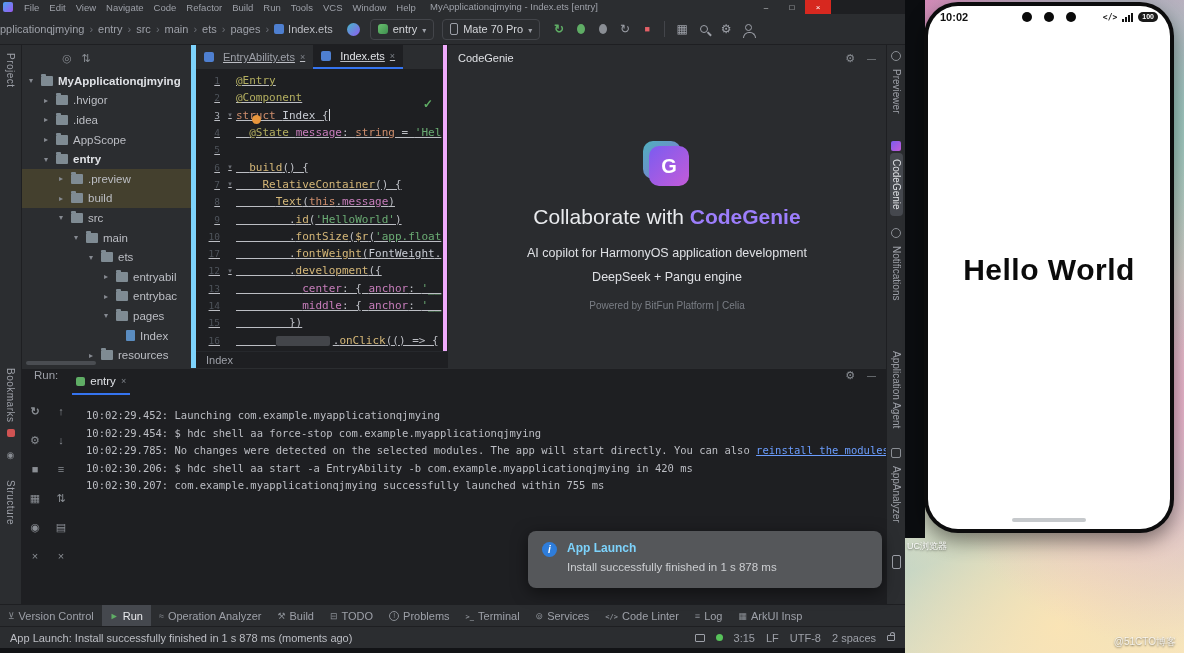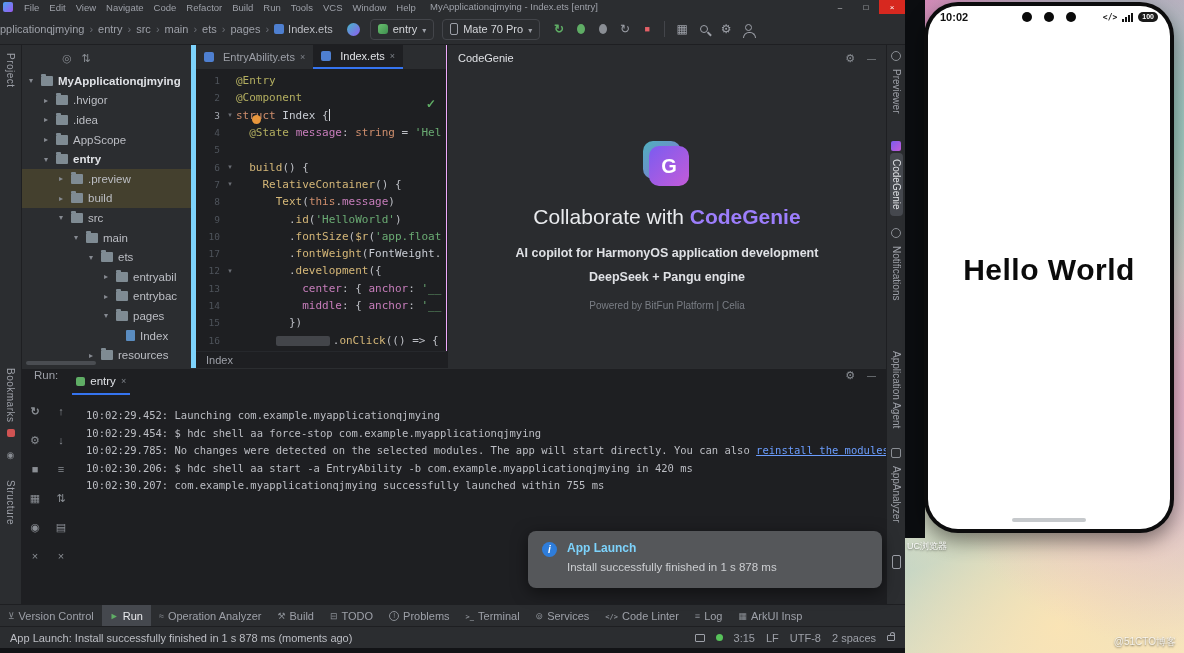--- a/index.html
+++ b/index.html
@@ -2,21 +2,21 @@
 <html><head>
 <meta charset="utf-8">
 <style>
   * { margin:0; padding:0; box-sizing:border-box; }
   html,body { width:1184px; height:653px; overflow:hidden; background:#1e1f22;
     font-family:"Liberation Sans", sans-serif; color:#bcbec4; }
   #stage { position:relative; width:1184px; height:653px; }
   .abs { position:absolute; }
 
   
-  #titlebar { left:0; top:0; width:905px; height:14px; background:#2b2d30;
+  #titlebar { left:0; top:0; width:831px; height:14px; background:#2b2d30;
     display:flex; align-items:center; font-size:9.5px; color:#9da0a8; z-index:5; }
   .applogo { width:10px; height:10px; margin:0 6px 0 3px; border-radius:2px;
     background:linear-gradient(135deg,#4aa3f0,#9b59f0); flex:none; }
   .menu-item { padding:0 5px; cursor:default; }
   #win-title { position:absolute; left:430px; top:0; height:14px; line-height:14px; color:#9da0a8; }
   .wc { width:26px; height:14px; display:flex; align-items:center; justify-content:center;
     font-size:8px; color:#cfd2d6; }
   .wc-close { background:#d7281f; color:#fff; }
   .wc-min::before { content:"–"; } .wc-max::before { content:"□"; } .wc-close::before { content:"×"; }
   #wcs { margin-left:auto; display:flex; }
@@ -75,21 +75,21 @@
   .ch.open::before { content:"▾"; } .ch.closed::before { content:"▸"; }
   .fi { width:12px; height:10px; background:#7f8b93; border-radius:1px; position:relative; flex:none; }
   .fi::before { content:""; position:absolute; top:-2px; left:0; width:5px; height:2px;
     background:inherit; border-radius:1px 1px 0 0; }
   .fdoc { width:9px; height:11px; background:#5a8cc0; border-radius:1px; flex:none; }
   .pscroll { position:absolute; left:4px; bottom:3px; width:70px; height:4px;
     background:#4a4d52; border-radius:2px; }
 
   
   #editorcol { left:196px; top:45px; width:251px; height:323px; background:#1e1f22;
-    border-right:1px solid #f0abfc; overflow:hidden; }
+    border-right:4px solid #f0abfc; overflow:hidden;text-decoration:underline; }
   #tabbar { height:24px; background:#2b2d30; display:flex; font-size:11px; }
   .etab { display:flex; align-items:center; gap:5px; padding:0 8px; color:#9da0a8; }
   .etab.active { background:#1e1f22; color:#dfe1e5; border-bottom:2px solid #3574f0; }
   .tclose { color:#7d8188; font-size:9px; } .tclose::before { content:"×"; }
   #codearea { position:relative; padding-top:3px; }
   .cl { display:flex; align-items:center; height:17.3px; }
   .ln { width:24px; text-align:right; color:#4e535b; font:9.5px "DejaVu Sans Mono", monospace;
     margin-right:4px; flex:none; }
   .ln.cur { color:#a6aab2; }
   .fold { width:12px; flex:none; color:#6a6e75; font-size:7px; text-align:center; }
@@ -118,21 +118,21 @@
   .minus::before { content:"—"; font-size:9px; }
   #geniebody { display:flex; flex-direction:column; align-items:center; padding-top:70px; }
   #glogo { position:relative; width:50px; height:48px; }
   #glogo .back { position:absolute; left:1px; top:0; width:38px; height:38px; border-radius:10px;
     background:linear-gradient(135deg,#55c8d8,#9a7bf0); opacity:.85; }
   #glogo .front { position:absolute; left:7px; top:5px; width:40px; height:40px; border-radius:10px;
     background:linear-gradient(135deg,#7b5cf0,#c45bd9); display:flex; align-items:center;
     justify-content:center; color:#fff; font-weight:bold; font-size:20px; }
   #gheading { margin-top:16px; font-size:21px; color:#e8eaed; }
   #gheading .brand { color:#9d7efc; font-weight:bold; }
-  .gsub { margin-top:17px; font-size:12.5px; font-weight:bold; color:#dfe1e5; }
+  .gsub { margin-top:17px; font-size:12.5px; font-weight:normal; color:#dfe1e5; }
   .gsub2 { margin-top:10px; }
   .gfoot { margin-top:16px; font-size:10px; color:#7a7e85; }
 
   
   #rightstrip { left:886px; top:45px; width:19px; height:559px; background:#2b2d30;
     border-left:1px solid #1e1f22; display:flex; flex-direction:column; align-items:center; }
   .rit { writing-mode:vertical-rl; font-size:10px; color:#9da0a8; padding:6px 1px; border-radius:4px; }
   .rit.active { background:#45484e; color:#dfe1e5; }
   .ric { width:10px; height:10px; border:1px solid #8a8e94; border-radius:2px; margin:8px 0 2px; }
   .ric.cg { border:none; background:linear-gradient(135deg,#7b5cf0,#c45bd9); }

